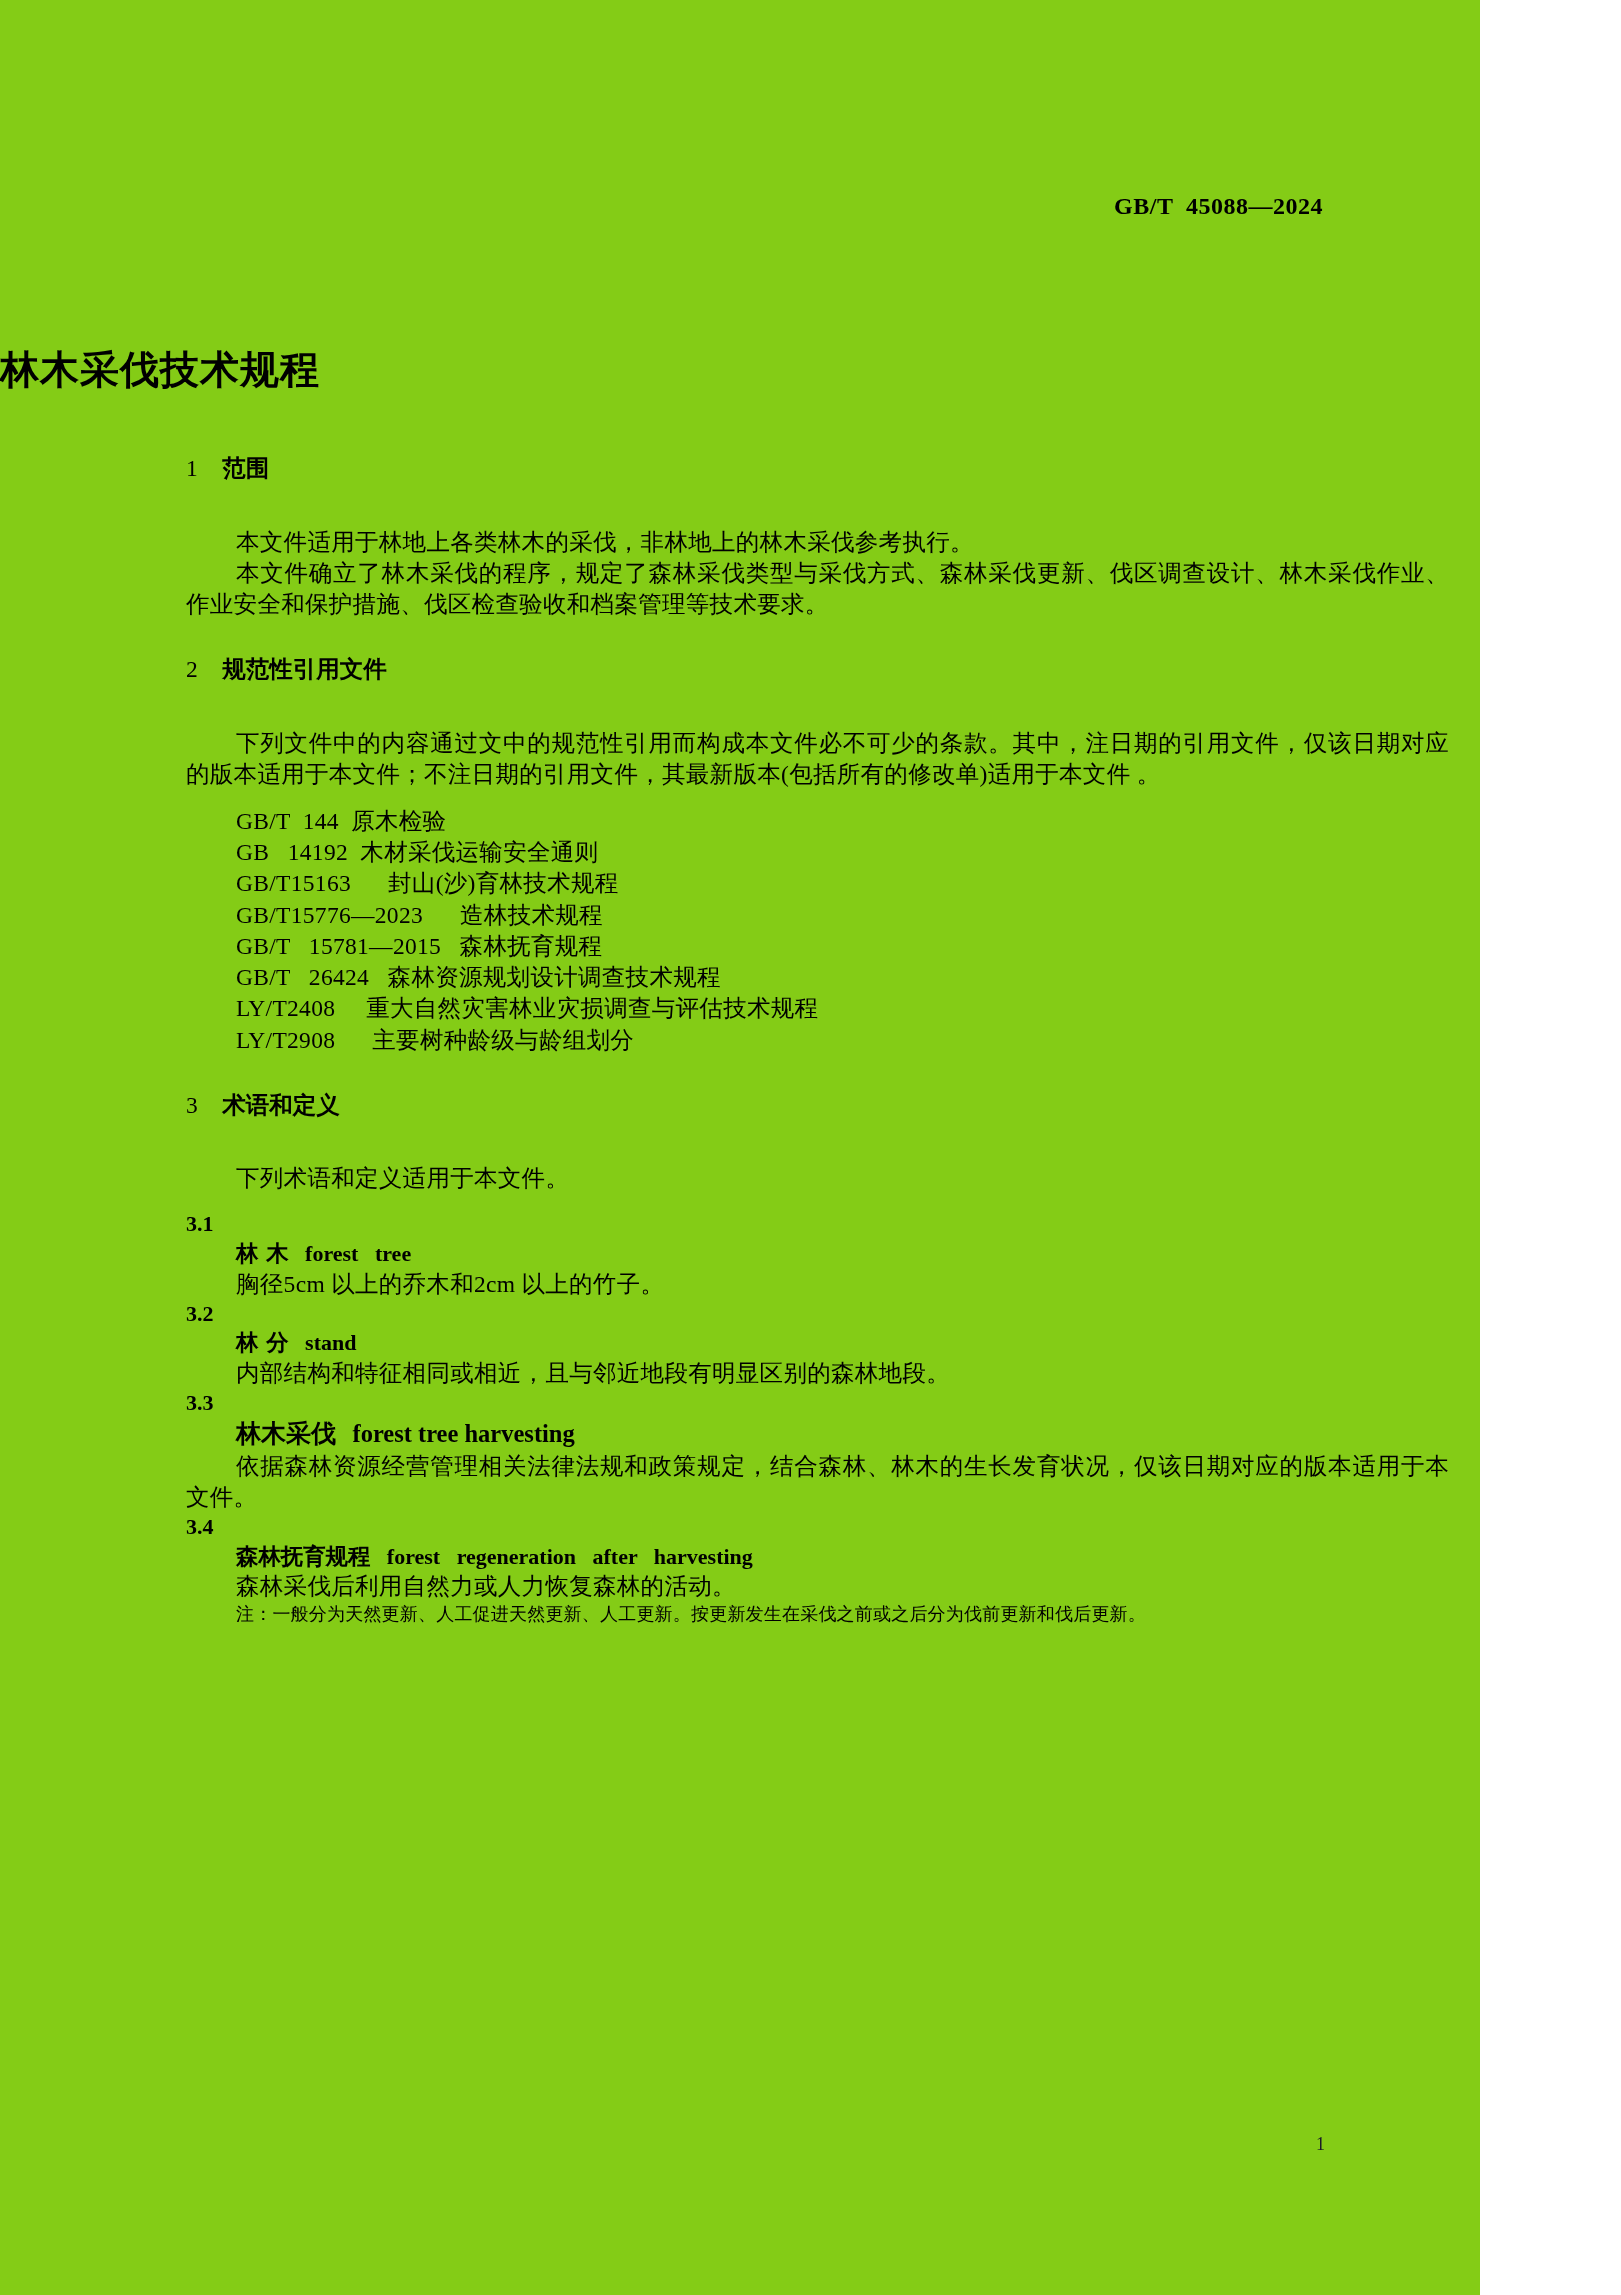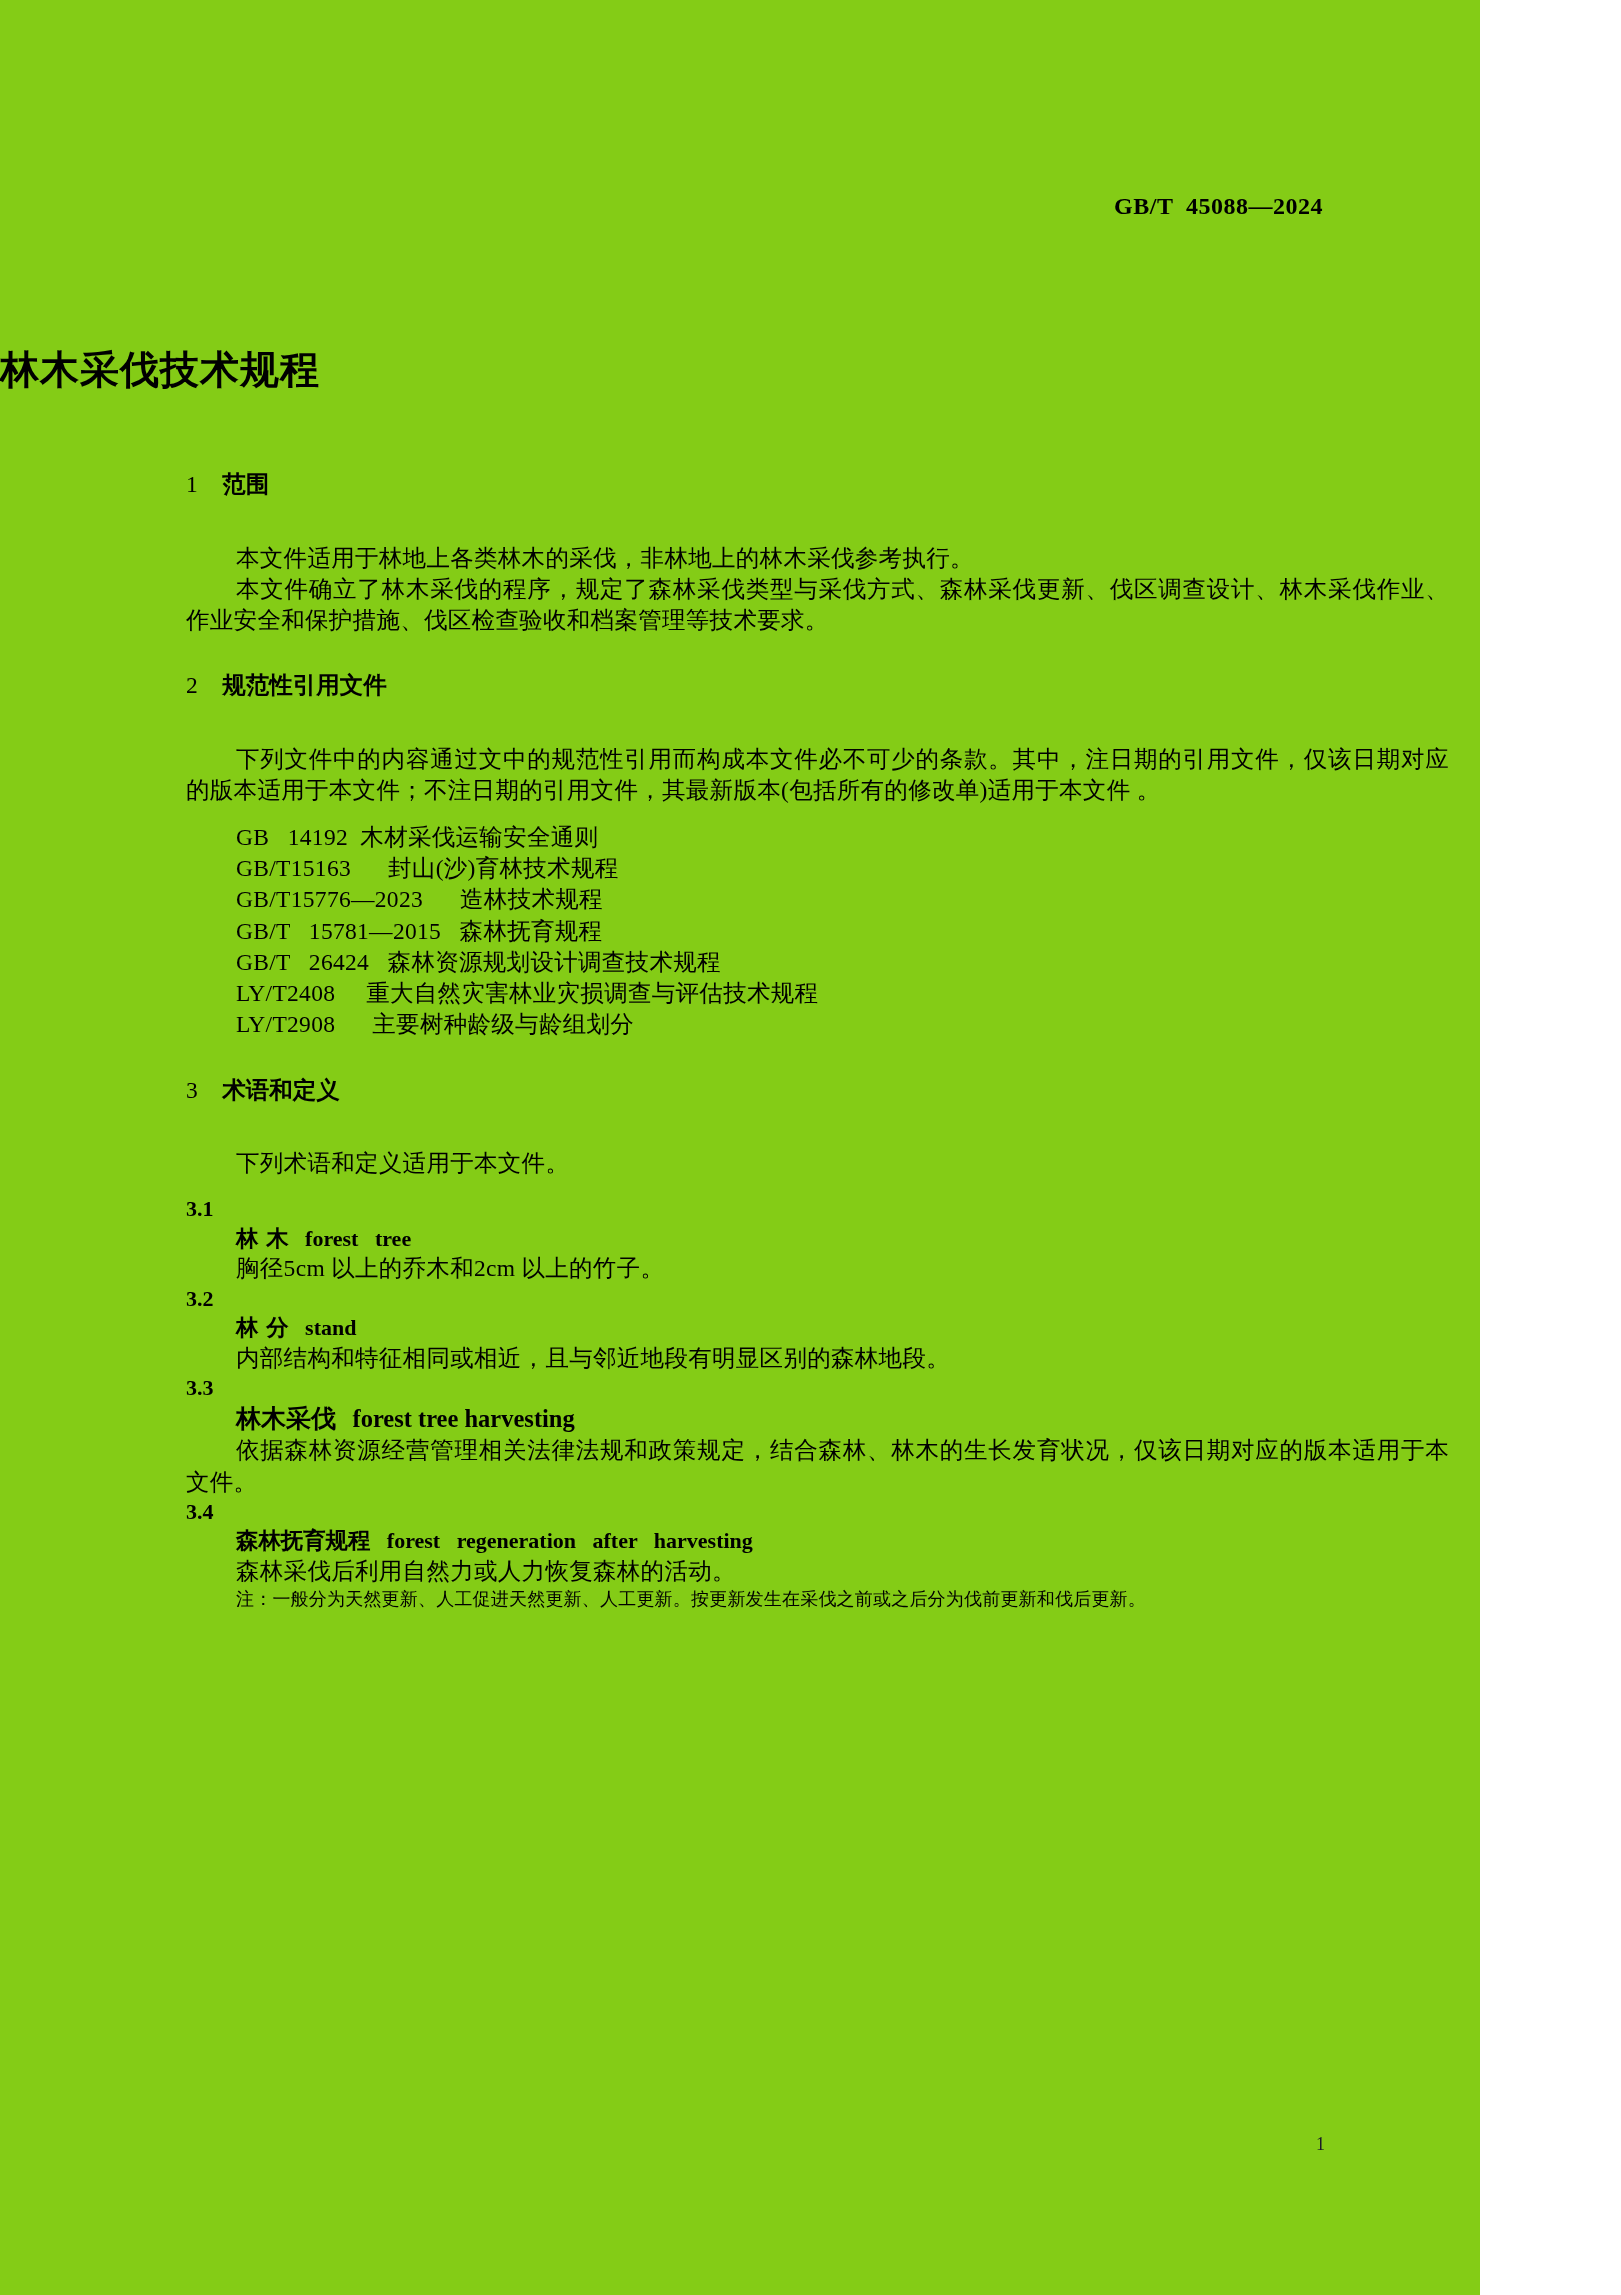--- a/index.html
+++ b/index.html
@@ -40,21 +40,21 @@
     font-family: "DejaVu Sans", "Liberation Sans", sans-serif;
     font-weight: bold;
     font-size: 39px;
     letter-spacing: 1px;
   }
 
   
   .body-frame {
     position: absolute;
     left: 186px;
-    top: 473px;
+    top: 457px;
     width: 1263px;
   }
 
   
   .clause-heading {
     font-family: "DejaVu Sans", "Liberation Sans", sans-serif;
     font-weight: bold;
     font-size: 23.5px;
     margin: 0;
     line-height: 1.0;
@@ -164,20 +164,21 @@
 
     <div class="clause-heading"><span class="num">2</span>   <span>规范性引用文件</span></div>
 
     <div class="gap-xl"></div>
 
     <p class="para">下列文件中的内容通过文中的规范性引用而构成本文件必不可少的条款。其中，注日期的引用文件，仅该日期对应的版本适用于本文件；不注日期的引用文件，其最新版本(包括所有的修改单)适用于本文件 。</p>
 
     <div class="gap-s"></div>
 
     <div class="ref-list">
+      <div class="ref-item">GB/T  144  原木检验</div>
       <div class="ref-item">GB   14192  木材采伐运输安全通则</div>
       <div class="ref-item">GB/T15163      封山(沙)育林技术规程</div>
       <div class="ref-item">GB/T15776—2023      造林技术规程</div>
       <div class="ref-item">GB/T   15781—2015   森林抚育规程</div>
       <div class="ref-item">GB/T   26424   森林资源规划设计调查技术规程</div>
       <div class="ref-item">LY/T2408     重大自然灾害林业灾损调查与评估技术规程</div>
       <div class="ref-item">LY/T2908      主要树种龄级与龄组划分</div>
     </div>
 
     <div class="gap-l"></div>

